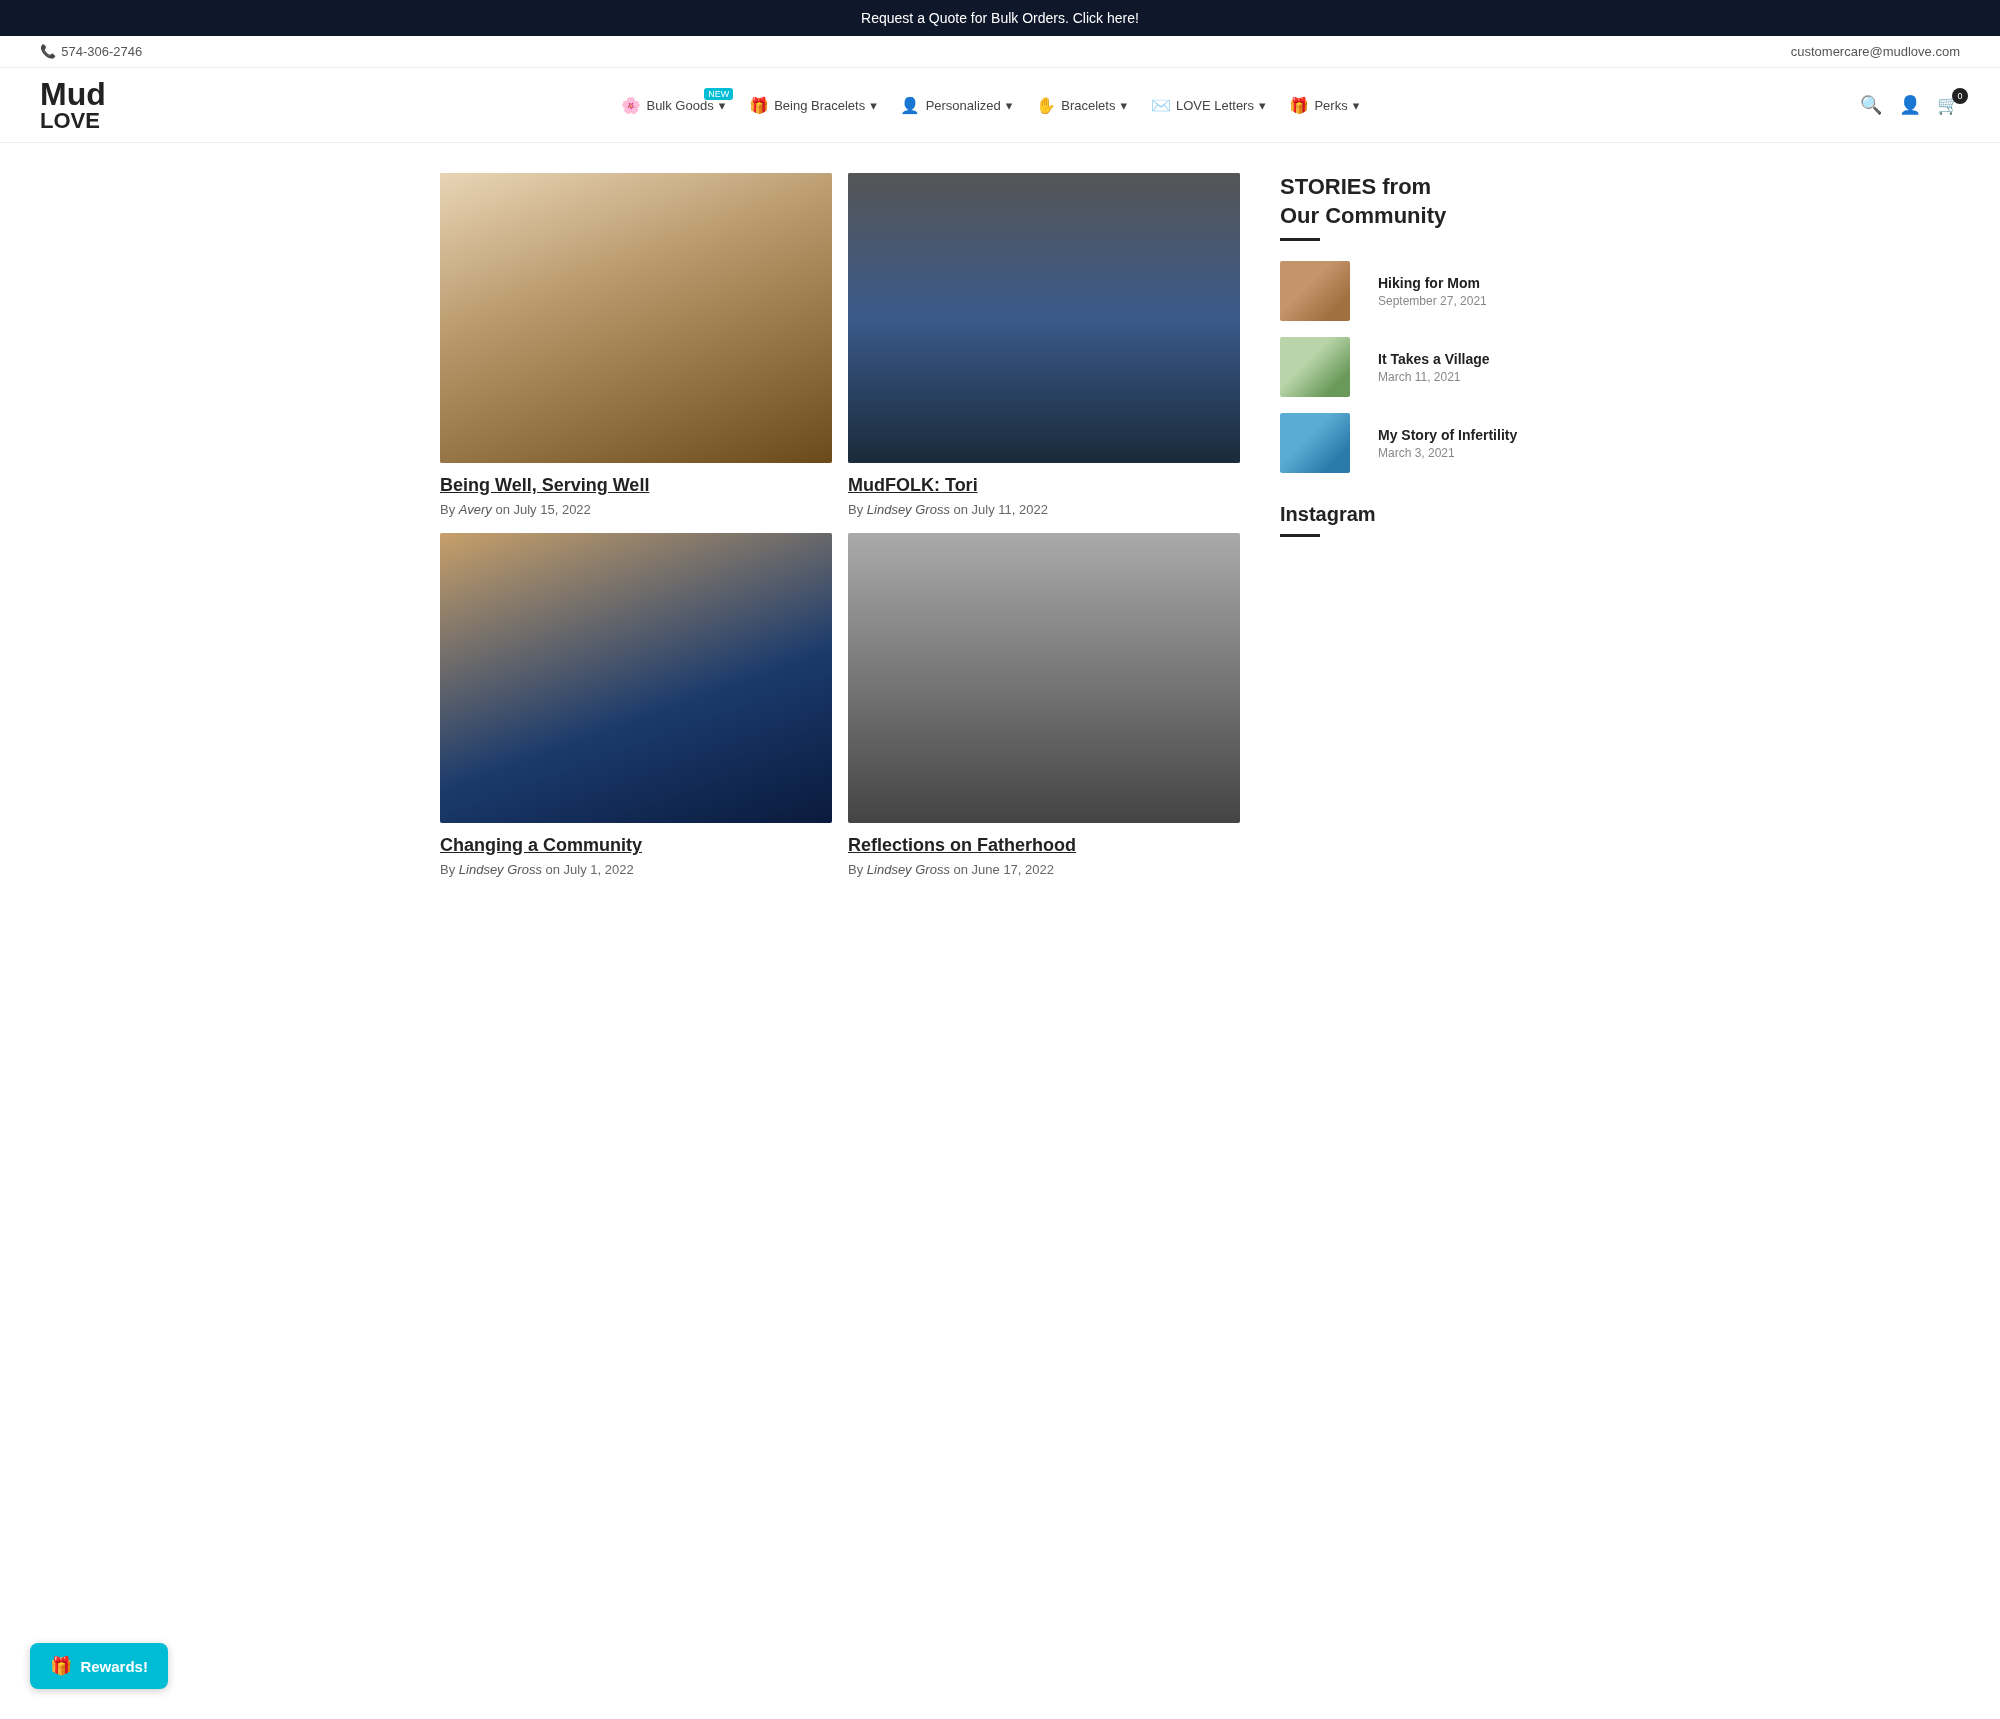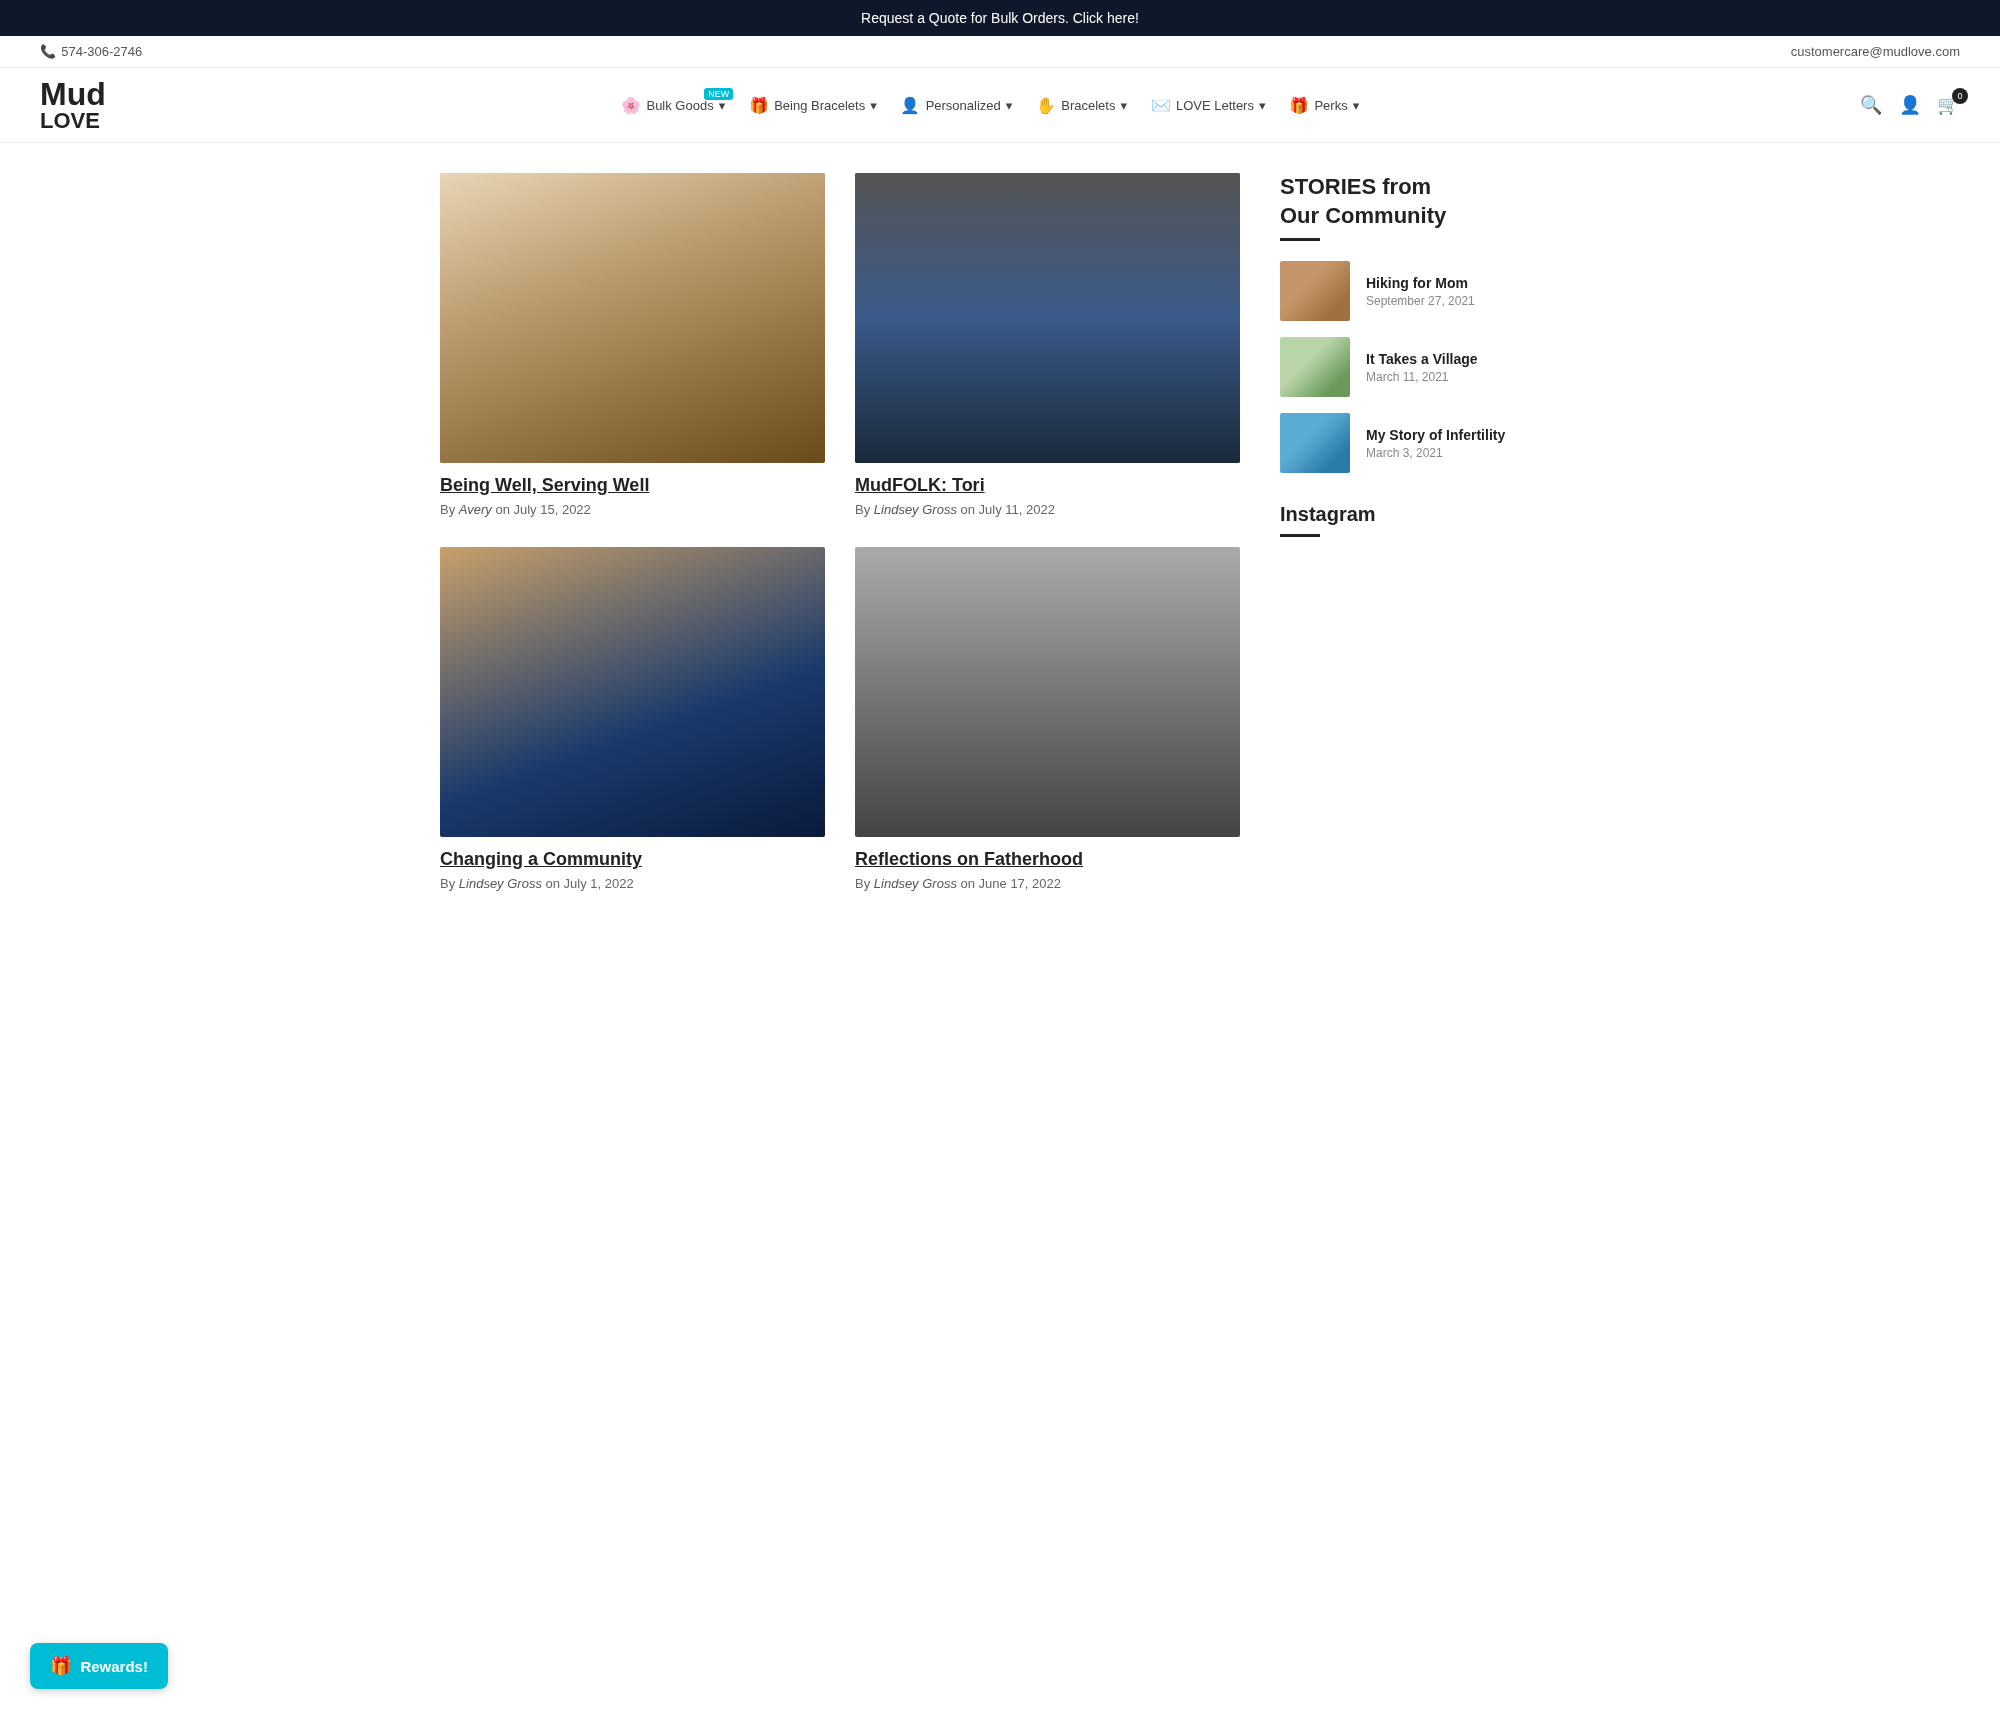--- a/index.html
+++ b/index.html
@@ -106,21 +106,21 @@
       gap: 40px;
       max-width: 1200px;
       margin: 0 auto;
     }
 
     
     .posts-grid {
       flex: 1;
       display: grid;
       grid-template-columns: 1fr 1fr;
-      gap: 30px;
+      gap: 16px;
     }
 
     .post-card { cursor: pointer; }
     .post-image {
       width: 100%;
       height: 290px;
       background: #ccc;
       border-radius: 2px;
       overflow: hidden;
       margin-bottom: 12px;
@@ -153,21 +153,21 @@
     .sidebar-divider {
       border: none;
       border-bottom: 3px solid #222;
       width: 40px;
       margin-bottom: 20px;
     }
 
     .story-item {
       display: flex;
       align-items: center;
-      gap: 16px;
+      gap: 28px;
       margin-bottom: 16px;
       cursor: pointer;
     }
     .story-thumb {
       width: 70px;
       height: 60px;
       border-radius: 2px;
       flex-shrink: 0;
       overflow: hidden;
     }

